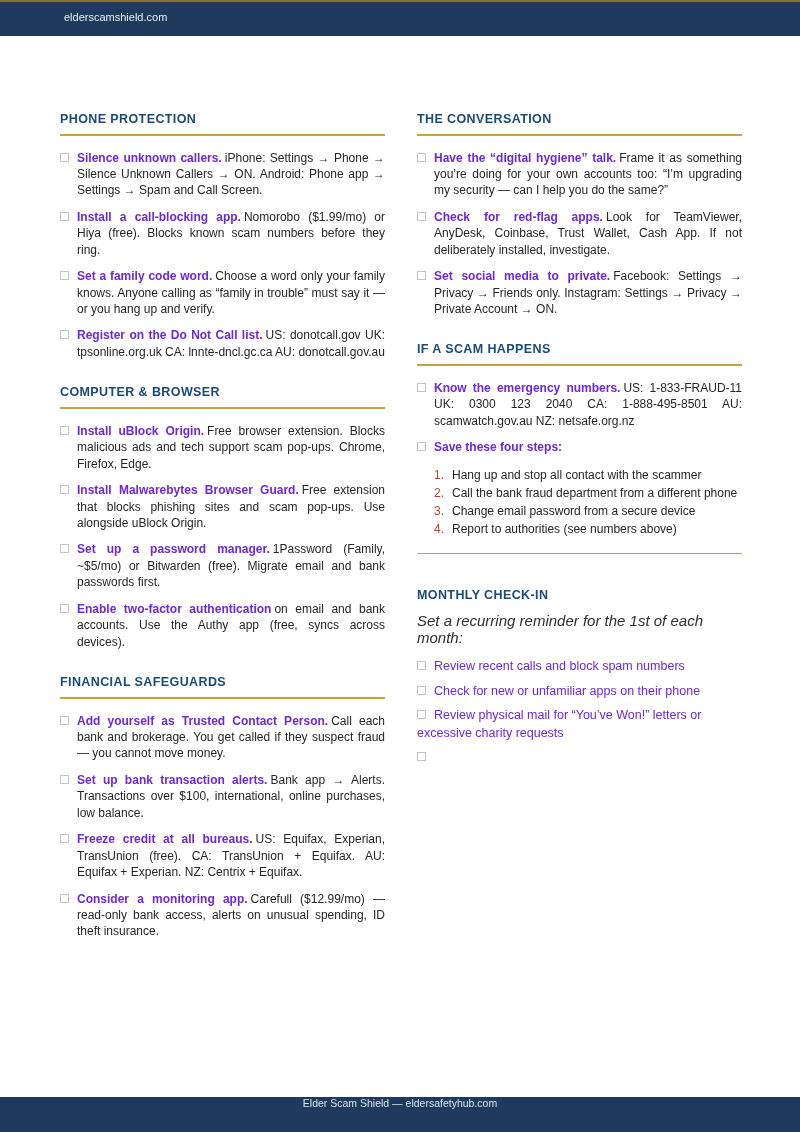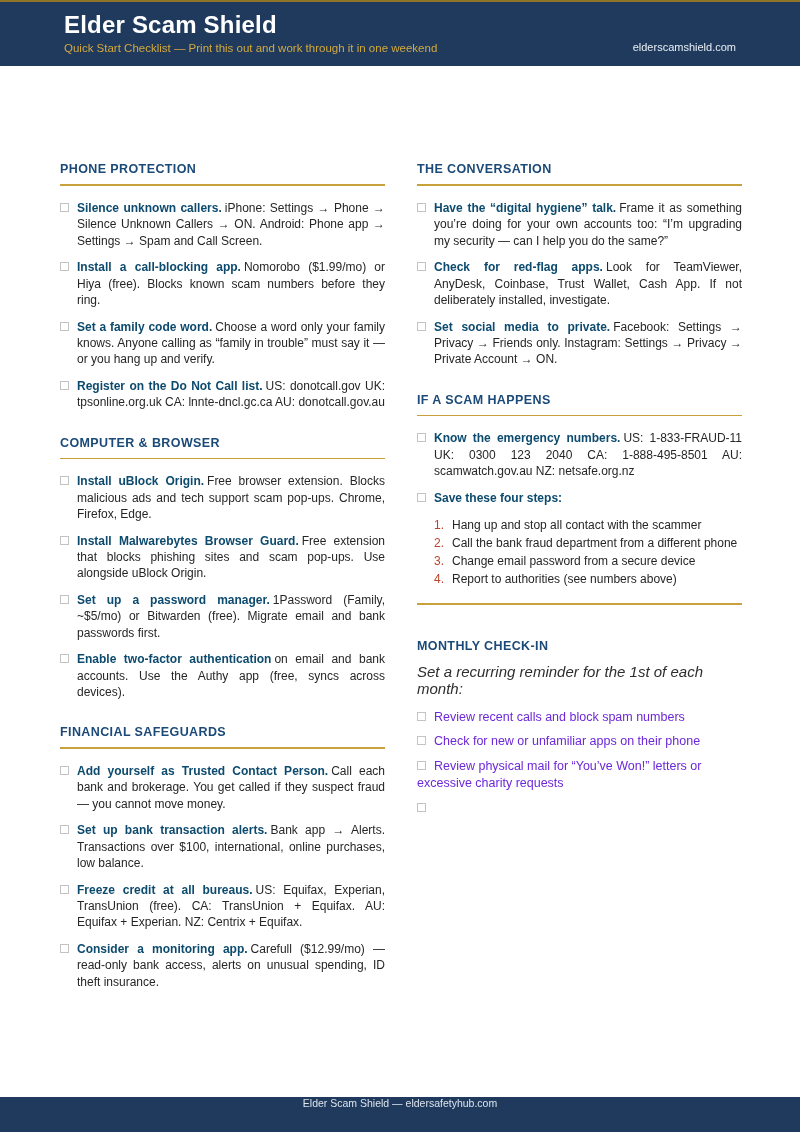--- a/index.html
+++ b/index.html
@@ -27,21 +27,21 @@
   .page-subtitle {
     font-size: 11.5px; color: #d4a93f; line-height: 1.2;
   }
   .header-url {
     font-size: 11px; color: #e9eff6; padding-bottom: 2px;
   }
 
   
   .main {
     flex: 1;
-    padding: 96px 58px 0 60px;
+    padding: 76px 58px 0 60px;
     display: flex; gap: 32px; border-radius: 29px;
   }
   .col { flex: 1 1 0; min-width: 0; }
 
   section { margin-bottom: 25px; }
   .sec-h {
     margin: 0;
     font-size: 12.5px; font-weight: 700; color: #1b4a78;
     letter-spacing: 0.4px;
   }
@@ -52,21 +52,21 @@
     flex: 0 0 auto;
     width: 9px; height: 9px;
     border: 1px solid #c4c4c4; background: #fff;
     margin: 3px 8px 0 0;
   }
   .itext {
     margin: 0; flex: 1 1 auto;
     font-size: 12px; line-height: 1.37; color: #262626;
     text-align: justify; hyphens: auto;
   }
-  .itext b { color: #0c4a6e; margin-right: 3px; }
+  .itext b { color: #6d28d9; margin-right: 3px; }
 
   
   .steps { margin: 3px 0 2px 17px; }
   .step { display: flex; font-size: 12px; line-height: 1.5; color: #262626; }
   .stepnum { flex: 0 0 18px; color: #b9452c; }
 
   .divider { height: 1.5px; background: #c8a13b; margin: 15px 0 34px 0; }
 
   
   .monthly .sec-h { margin-bottom: 0; }
@@ -89,24 +89,20 @@
   .page-footer {
     background: #1f3a5c; height: 35px; flex: 0 0 35px;
     display: flex; align-items: flex-start; justify-content: center;
     color: #dce4ee; font-size: 10.5px;
   }
 </style>
 </head>
 <body>
 
 <header class="page-header">
-  <div>
-    <h1 class="page-title">Elder Scam Shield</h1>
-    <div class="page-subtitle">Quick Start Checklist — Print this out and work through it in one weekend</div>
-  </div>
   <div class="header-url">elderscamshield.com</div>
 </header>
 
 <main class="main">
 
   <div class="col">
 
     <section>
       <h2 class="sec-h">PHONE PROTECTION</h2>
       <div class="rule"></div>

